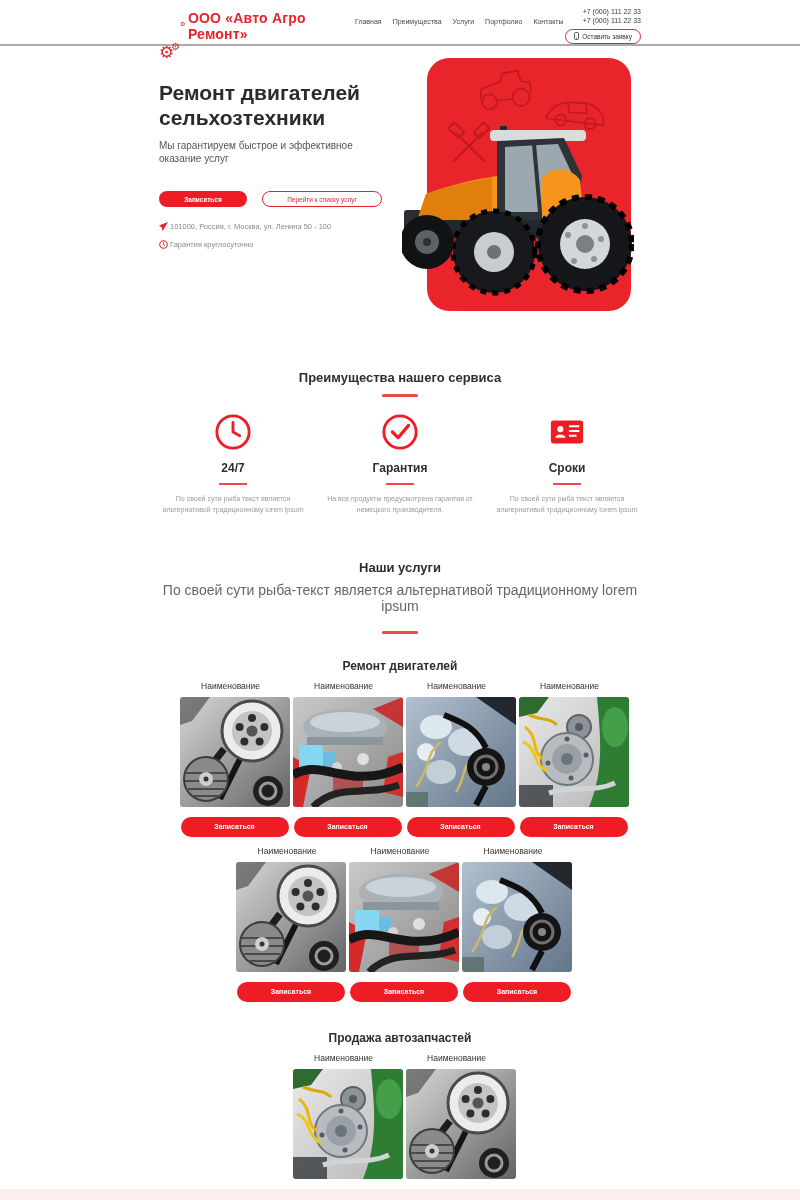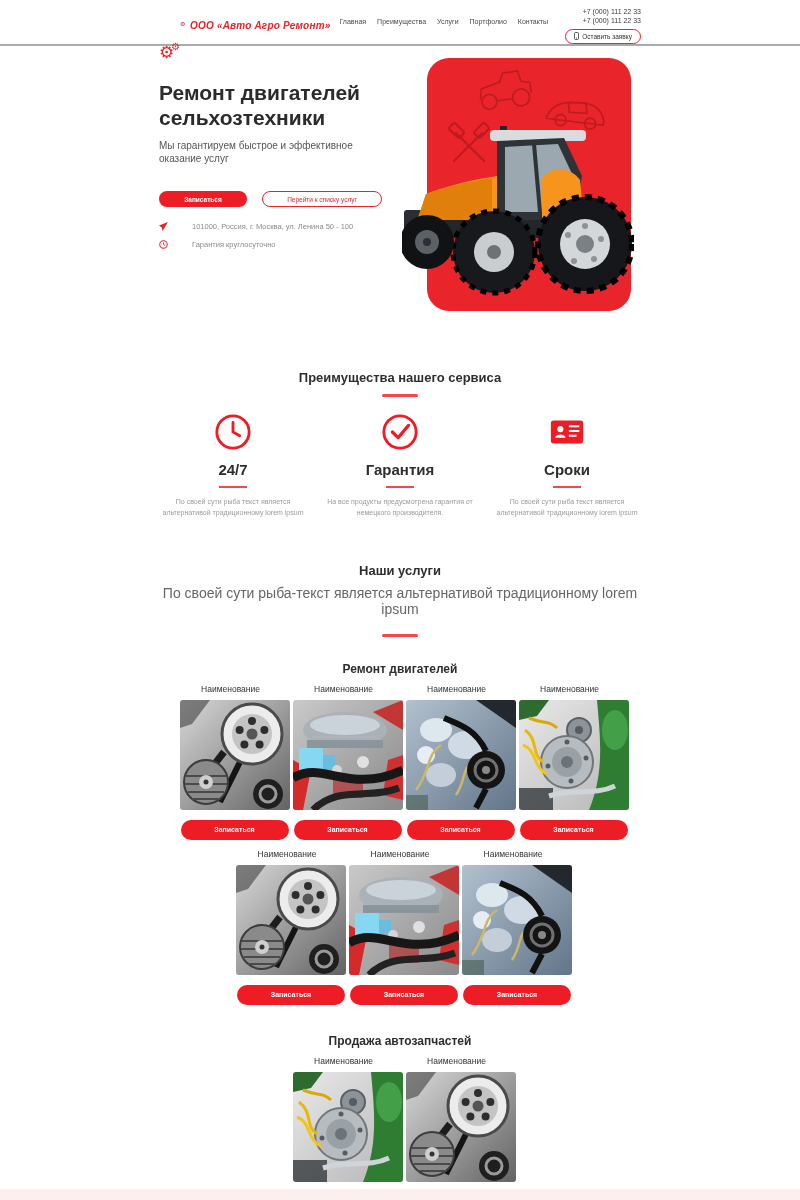--- a/index.html
+++ b/index.html
@@ -8,21 +8,21 @@
   .container { width:482px; margin:0 auto; position:relative; }
 
   
   .site-header { height:46px; border-bottom:2px solid #ababab; background:#fff; }
   .site-header .container { display:flex; justify-content:space-between; padding-top:7px; }
   .logo { display:flex; align-items:center; gap:5px; cursor:pointer; }
   .logo-mark { width:26px; height:24px; position:relative; color:#e8232a; }
   .logo-mark .g1 { position:absolute; left:0; top:5px; font-size:17px; line-height:1; }
   .logo-mark .g2 { position:absolute; left:12px; top:-1px; font-size:10px; line-height:1; }
   .logo-mark .g3 { position:absolute; left:21px; top:7px; font-size:6px; line-height:1; }
-  .company-name { color:#e8232a; font-weight:bold; font-size:10px; letter-spacing:.2px;font-style:italic; }
+  .company-name { color:#e8232a; font-weight:bold; font-size:14px; letter-spacing:.2px; }
   .main-nav { display:flex; gap:11px; margin-top:11px; }
   .main-nav span { font-size:7px; color:#4a4a4a; cursor:pointer; }
   .header-right { text-align:right; width:84px; }
   .phones div { font-size:7px; color:#3c3c3c; line-height:1.35; cursor:pointer; }
   .cta-btn { margin-top:3px; display:inline-flex; align-items:center; gap:3px; border:1px solid #e8232a;
              border-radius:9px; padding:2.5px 8px; background:#fff; font-size:6.5px; color:#333; cursor:pointer; }
 
   
   .hero { height:302px; position:relative; }
   .hero-panel { position:absolute; left:268px; top:12px; width:204px; height:253px;
@@ -33,31 +33,31 @@
   .hero-title { font-size:21px; line-height:25px; font-weight:bold; color:#2b2b2b; }
   .hero-sub { margin-top:9px; font-size:10px; line-height:13px; color:#555; width:235px; }
   .hero-actions { margin-top:26px; display:flex; gap:15px; align-items:center; }
   .btn-primary { background:#ee1c24; color:#fff; border:none; border-radius:9px;
                  width:88px; height:16px; font-size:6.5px; font-weight:bold; cursor:pointer;
                  font-family:"Liberation Sans", sans-serif; }
   .btn-secondary { background:#fff; color:#e8232a; border:1px solid #e8232a; border-radius:9px;
                    width:120px; height:16px; font-size:6.5px; cursor:pointer;
                    font-family:"Liberation Sans", sans-serif; }
   .hero-meta { margin-top:15px; }
-  .meta-row { display:flex; align-items:center; gap:24px; margin-bottom:9px; }
+  .meta-row { display:flex; align-items:center; gap:2px; margin-bottom:9px; }
   .meta-row span { font-size:7.5px; color:#8a8a8a; }
 
   
   .advantages { margin-top:22px; }
   .section-title { text-align:center; font-size:13px; font-weight:bold; color:#2e2e2e; }
   .red-bar { width:36px; height:3px; background:#f2474d; margin:9px auto 0; border-radius:2px; }
   .adv-row { display:flex; justify-content:space-between; margin-top:16px; }
   .adv-item { width:148px; text-align:center; }
   .adv-icon { width:38px; height:38px; margin:0 auto; }
-  .adv-label { margin-top:6px; font-size:15px; font-weight:bold; color:#2e2e2e; }
+  .adv-label { margin-top:6px; font-size:12px; font-weight:bold; color:#2e2e2e; }
   .mini-bar { width:28px; height:2px; background:#f2474d; margin:8px auto 0; }
   .adv-text { margin-top:9px; font-size:7px; line-height:1.55; color:#9a9a9a; }
 
   
   .services { margin-top:44px; }
   .services-sub { text-align:center; margin-top:7px; font-size:14px; color:#666; }
   .services .red-bar { margin-top:17px; }
   .group-title { text-align:center; font-size:12px; font-weight:bold; color:#2e2e2e; }
   .g1 { margin-top:25px; }
   .cards-row { display:flex; justify-content:center; gap:11px; margin-top:8px; }

